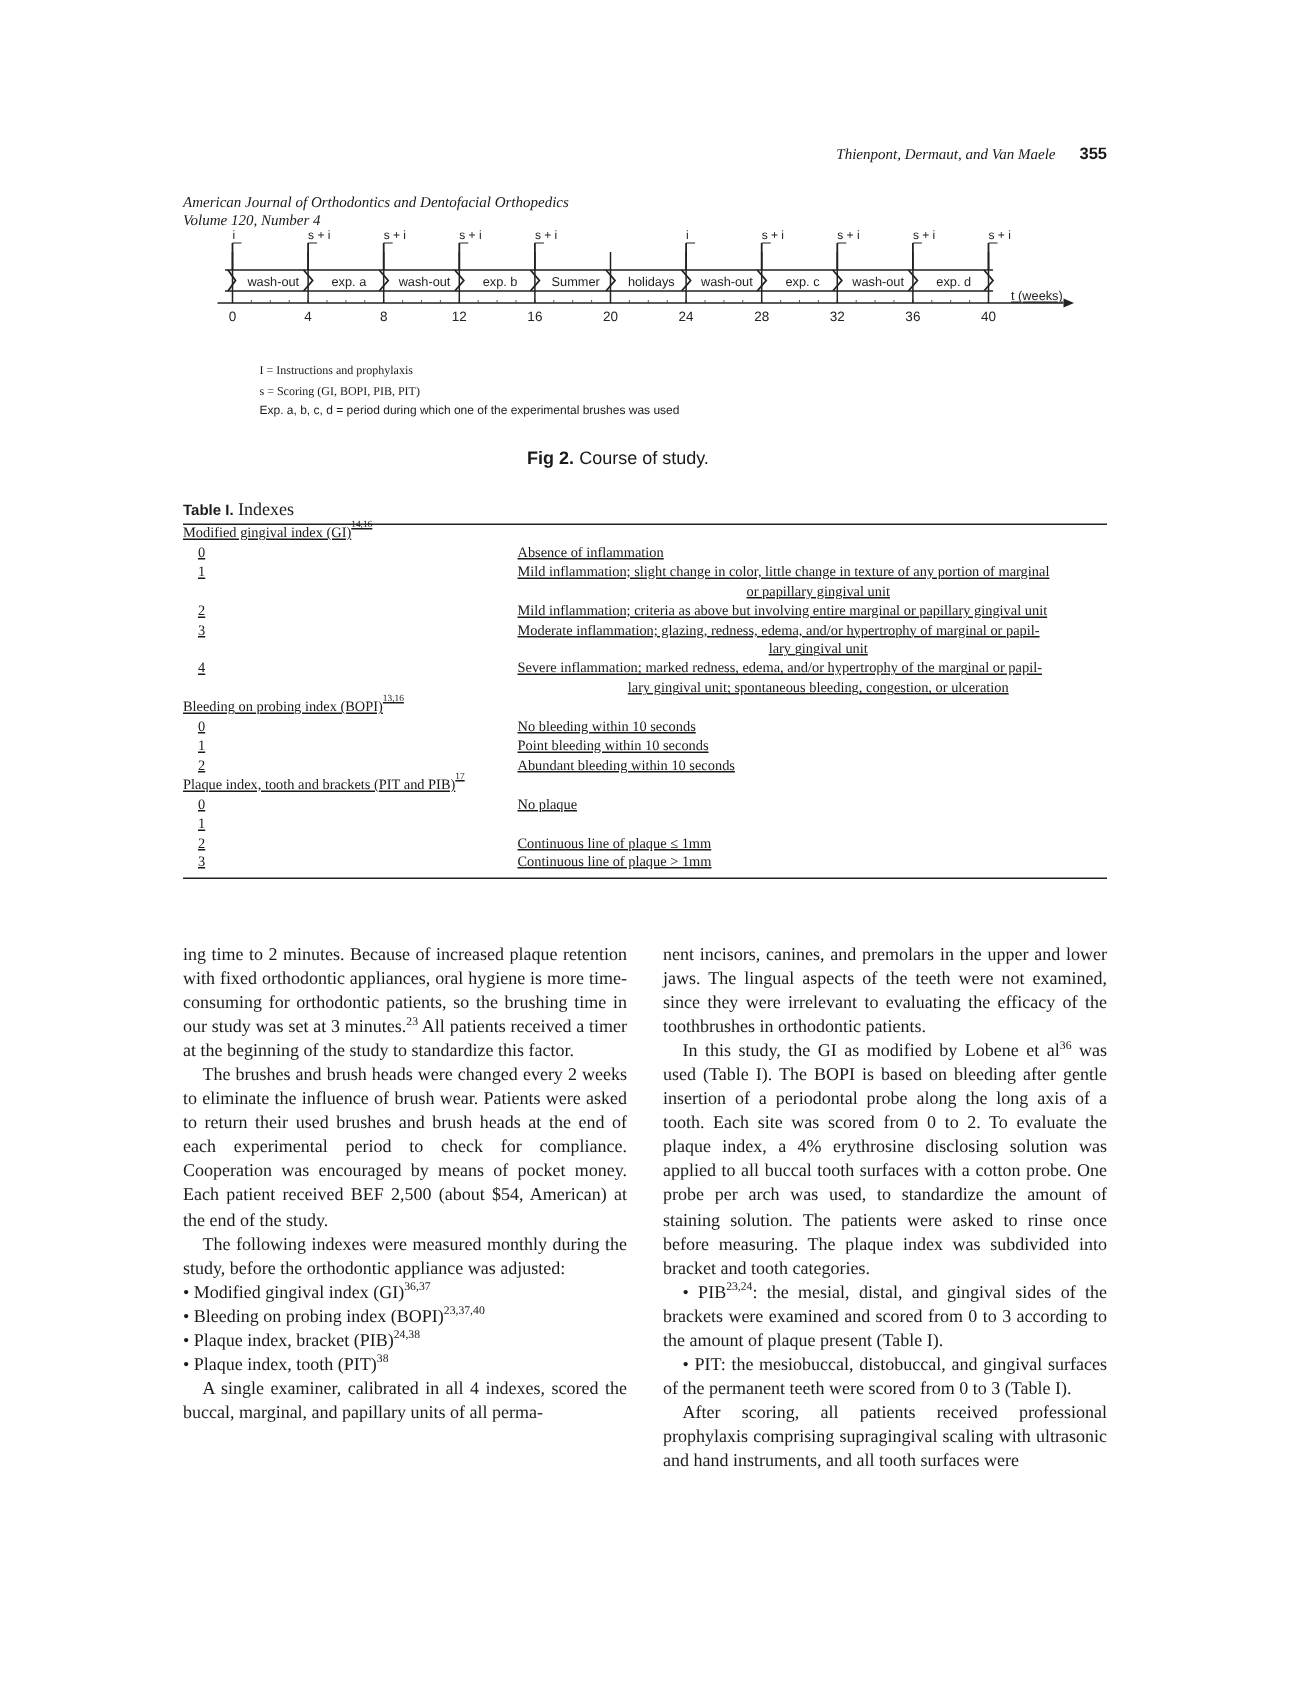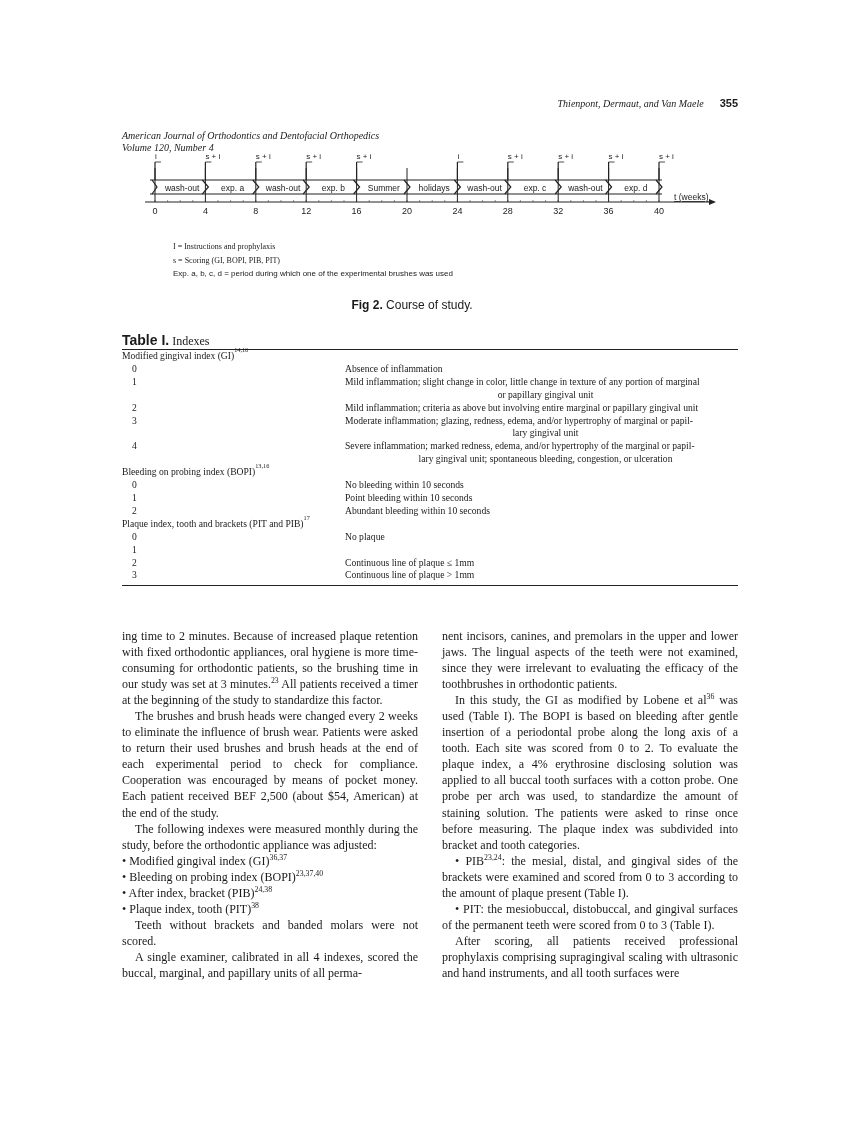--- a/index.html
+++ b/index.html
@@ -14,23 +14,23 @@
 
   .diagram { position:absolute; left:140px; top:150px; width:580px; height:75px; }
 
   .legend { position:absolute; left:173px; top:240px; font-size:8px; line-height:13.5px; }
   .legend div { white-space:nowrap; }
 
   .figcap { position:absolute; left:0; width:824px; top:298px; text-align:center; font-size:12px; }
   .figcap b { font-weight:bold; }
 
   .table-title { position:absolute; left:122px; top:332px; font-size:12px; }
-  .table-title .lab { font-family:"Liberation Sans", sans-serif; font-weight:bold; font-size:14px; }
+  .table-title .lab { font-family:"Liberation Sans", sans-serif; font-weight:bold; font-size:10px; }
   .table { position:absolute; left:122px; top:349px; width:616px; border-top:1.2px solid #222; border-bottom:1.2px solid #222; font-size:9.6px; line-height:12.9px; padding-bottom:3px; }
-  .trow { display:flex; }
+  .trow { display:flex;text-decoration:underline; }
   .trow .code { width:223px; padding-left:10px; box-sizing:border-box; flex:none; }
   .trow .desc { flex:1; padding-right:2px; }
   .trow .desc .cont { padding-left:10px; display:block;text-align:center; }
   .tgroup { padding-left:0; }
   sup { font-size:65%; line-height:0; vertical-align:super; }
 
   .col { position:absolute; top:628px; width:296px; font-size:12px; line-height:16.05px; text-align:justify; }
   .col.left { left:122px; }
   .col.right { left:442px; }
   .col p { margin:0; }
@@ -249,23 +249,22 @@
       <div class="desc"><span>Continuous line of plaque &gt; 1mm</span></div>
     </div>
   </div>
 
 <div class="col left">
   <p><span>ing time to 2 minutes. Because of increased plaque retention with fixed orthodontic appliances, oral hygiene is more time-consuming for orthodontic patients, so the brushing time in our study was set at 3 minutes.</span><sup>23</sup><span> All patients received a timer at the beginning of the study to standardize this factor.</span></p>
   <p class="ind">The brushes and brush heads were changed every 2 weeks to eliminate the influence of brush wear. Patients were asked to return their used brushes and brush heads at the end of each experimental period to check for compliance. Cooperation was encouraged by means of pocket money. Each patient received BEF 2,500 (about $54, American) at the end of the study.</p>
   <p class="ind">The following indexes were measured monthly during the study, before the orthodontic appliance was adjusted:</p>
   <p class="bul"><span>• Modified gingival index (GI)</span><sup>36,37</sup></p>
   <p class="bul"><span>• Bleeding on probing index (BOPI)</span><sup>23,37,40</sup></p>
-  <p class="bul"><span>• After index, bracket (PIB)</span><sup>24,38</sup></p>
+  <p class="bul"><span>• Plaque index, bracket (PIB)</span><sup>24,38</sup></p>
   <p class="bul"><span>• Plaque index, tooth (PIT)</span><sup>38</sup></p>
-  <p class="ind">Teeth without brackets and banded molars were not scored.</p>
   <p class="ind">A single examiner, calibrated in all 4 indexes, scored the buccal, marginal, and papillary units of all perma-</p>
 </div>
 
 <div class="col right">
   <p>nent incisors, canines, and premolars in the upper and lower jaws. The lingual aspects of the teeth were not examined, since they were irrelevant to evaluating the efficacy of the toothbrushes in orthodontic patients.</p>
   <p class="ind"><span>In this study, the GI as modified by Lobene et al</span><sup>36</sup><span> was used (Table I). The BOPI is based on bleeding after gentle insertion of a periodontal probe along the long axis of a tooth. Each site was scored from 0 to 2. To evaluate the plaque index, a 4% erythrosine disclosing solution was applied to all buccal tooth surfaces with a cotton probe. One probe per arch was used, to standardize the amount of staining solution. The patients were asked to rinse once before measuring. The plaque index was subdivided into bracket and tooth categories.</span></p>
   <p class="ind"><span>• PIB</span><sup>23,24</sup><span>: the mesial, distal, and gingival sides of the brackets were examined and scored from 0 to 3 according to the amount of plaque present (Table I).</span></p>
   <p class="ind">• PIT: the mesiobuccal, distobuccal, and gingival surfaces of the permanent teeth were scored from 0 to 3 (Table I).</p>
   <p class="ind">After scoring, all patients received professional prophylaxis comprising supragingival scaling with ultrasonic and hand instruments, and all tooth surfaces were</p>
 </div>

